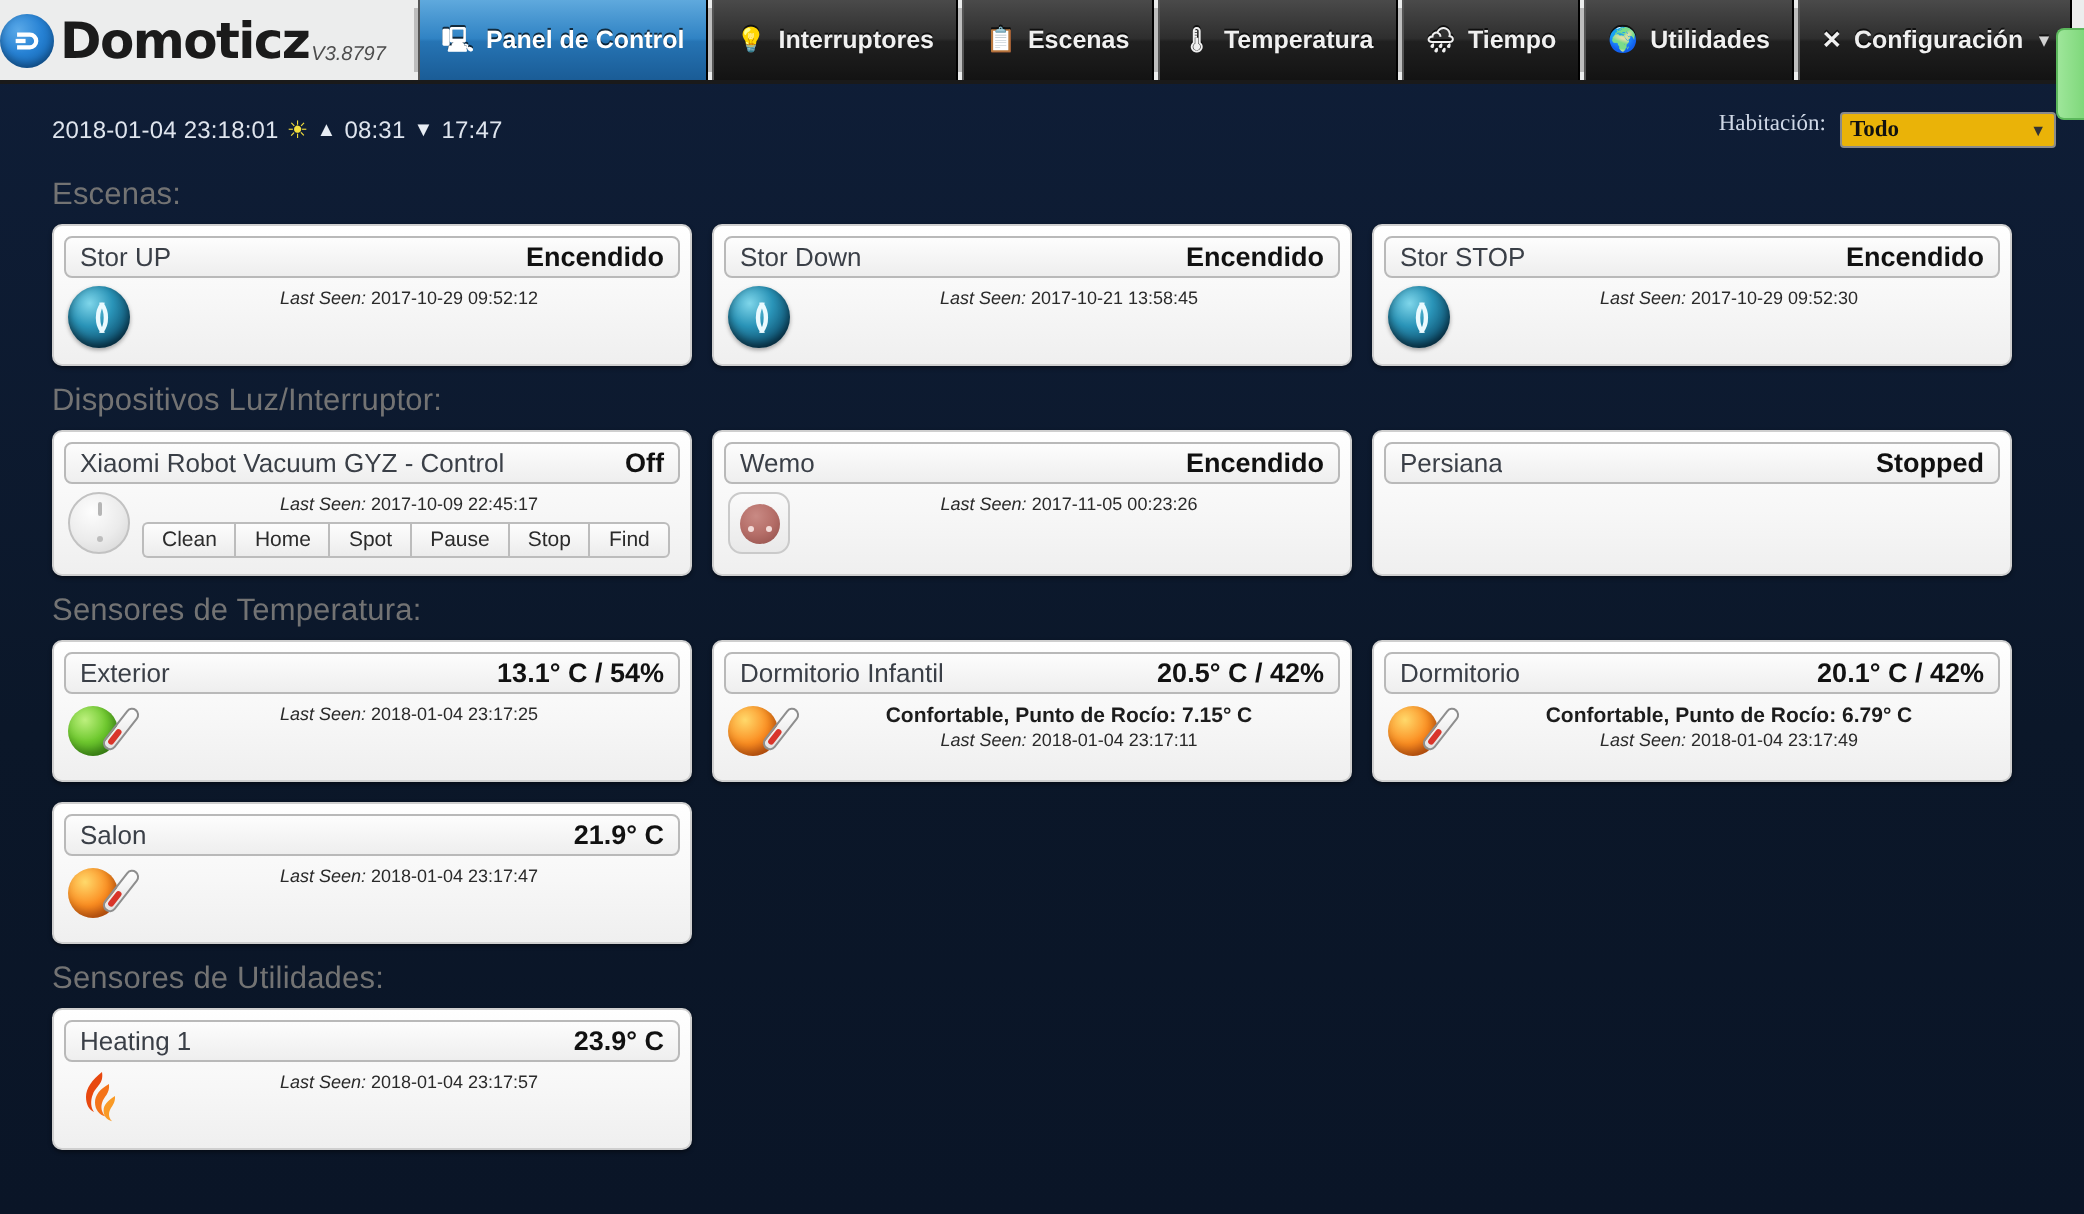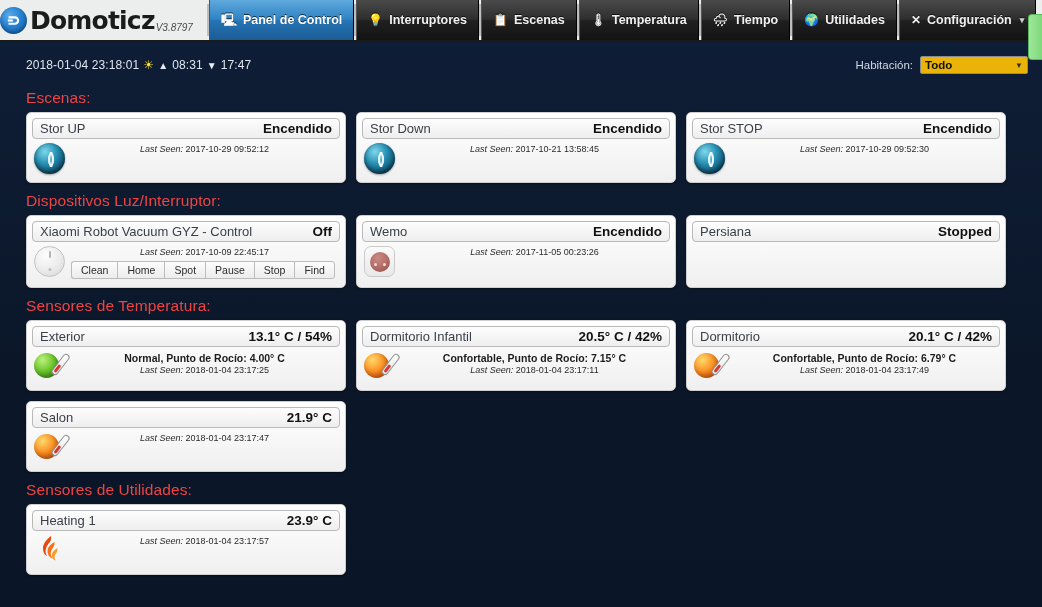--- a/index.html
+++ b/index.html
@@ -73,34 +73,34 @@
   
   .statusline {
     display: flex; align-items: center; justify-content: space-between;
     padding: 14px 14px 0 26px;
     color: #dfe5ee; font-size: 12px;
   }
   .dt { display: flex; align-items: center; gap: 4px; letter-spacing: .1px; }
   .sun-glyph { color: #f5e03d; font-size: 12px; }
   .up-arrow, .dn-arrow { font-size: 10px; color: #e8edf4; }
 
-  .room-wrap { display: flex; align-items: center; gap: 7px; font-size: 11.5px; color: #cfd8e6; }
+  .room-wrap { display: flex; align-items: flex-start; gap: 7px; font-size: 11.5px; color: #cfd8e6; font-family: Liberation Serif, serif; }
   .room-select {
     background: #eab308; color: #111; font-size: 11.5px;
     border: 1px solid #8a8a8a; border-radius: 2px;
     padding: 2px 4px; width: 108px;
     display: flex; align-items: center; justify-content: space-between;
     cursor: pointer; font-weight: bold;
   }
   .room-select .sel-caret { font-size: 8px; color: #333; }
 
   
   .content { padding: 6px 22px 0 26px; }
   .section-title {
-    color: #ef4444; font-size: 15.5px; font-weight: normal;
+    color: #737373; font-size: 15.5px; font-weight: normal;
     margin: 9px 0 5px 0; letter-spacing: .1px;
   }
   .grid { display: flex; gap: 10px; flex-wrap: wrap; }
 
   .card {
     width: 320px;
     background: linear-gradient(180deg,#ffffff 0%, #f7f7f7 55%, #efefef 100%);
     border: 1px solid #cfcfcf;
     border-radius: 5px;
     box-shadow: 0 1px 2px rgba(0,0,0,.45);
@@ -408,21 +408,20 @@
       <div class="card-head">
         <span class="card-title">Exterior</span>
         <span class="card-status">13.1° C / 54%</span>
       </div>
       <div class="card-body">
         <div class="thermo green">
           <div class="ball"></div>
           <div class="stick"></div>
         </div>
         <div class="card-info">
-          <div class="info-main">Normal, Punto de Rocío: 4.00° C</div>
           <div class="lastseen"><i>Last Seen:</i>
             <span>2018-01-04 23:17:25</span></div>
         </div>
       </div>
     </div>
 
     <div class="card">
       <div class="card-head">
         <span class="card-title">Dormitorio Infantil</span>
         <span class="card-status">20.5° C / 42%</span>

